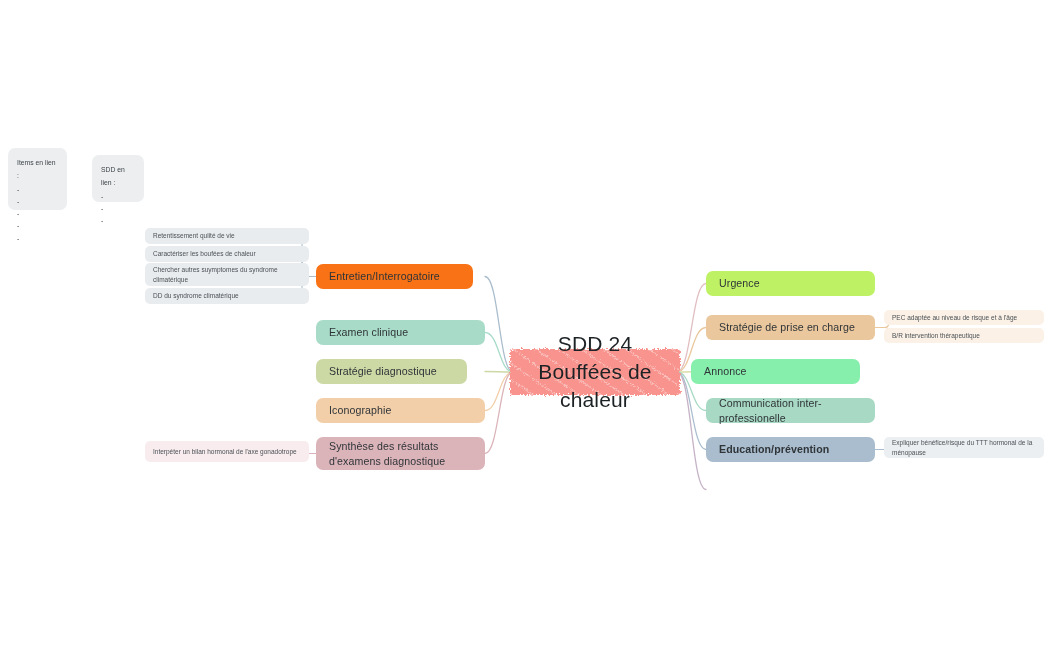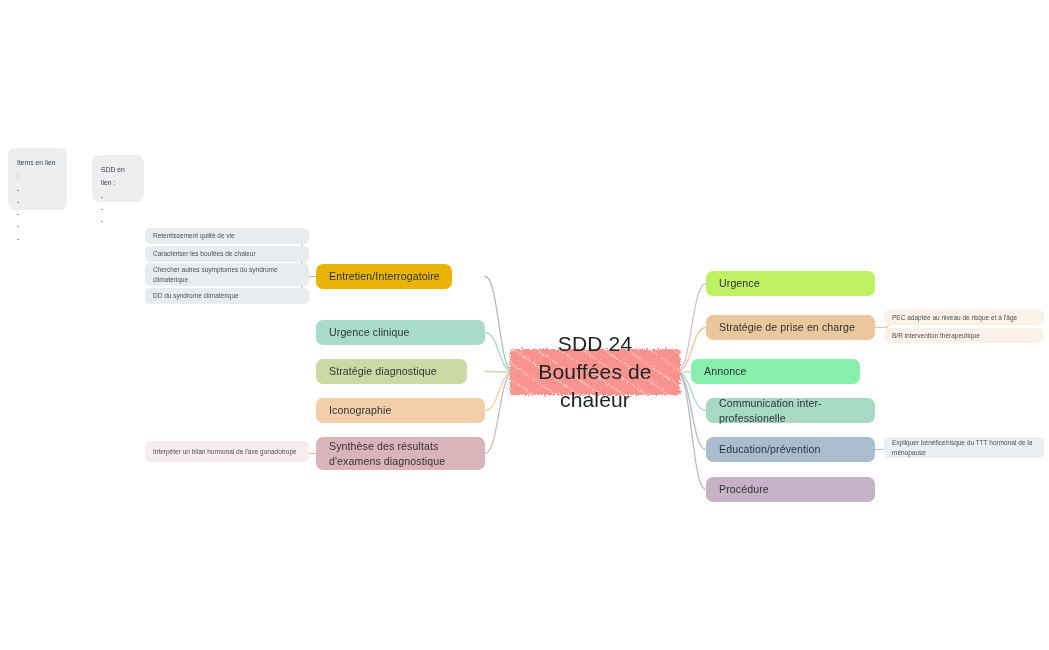--- a/index.html
+++ b/index.html
@@ -132,70 +132,67 @@
           <feTurbulence type="fractalNoise" baseFrequency="0.55" numOctaves="3" result="n" seed="7"></feTurbulence>
           <feDisplacementMap in="SourceGraphic" in2="n" scale="6" xChannelSelector="R" yChannelSelector="G"></feDisplacementMap>
         </filter>
       </defs>
       <rect x="5" y="5" width="170" height="46" rx="3" fill="url(#hatch)" filter="url(#rough)"></rect>
     </svg>
     <div class="center-label">SDD 24
 Bouffées de chaleur</div>
   </div>
 
-<div class="node" style="left: 316px; top: 264px; width: 136px; height: 25px; background: #eab308;">
+<div class="node" style="left: 316px; top: 264px; width: 157px; height: 25px; background: #f97316;">
       <span>Entretien/Interrogatoire</span>
     </div>
     <div class="sub" style="left: 145px; top: 228px; width: 164px; height: 16px; background: rgb(233, 236, 239);">
       <span>Retentissement qulité de vie</span>
     </div>
     <div class="sub" style="left: 145px; top: 246px; width: 164px; height: 16px; background: rgb(233, 236, 239);">
       <span>Caractériser les boufées de chaleur</span>
     </div>
     <div class="sub" style="left: 145px; top: 263px; width: 164px; height: 23px; background: rgb(233, 236, 239);">
       <span>Chercher autres suymptomes du syndrome climatérique</span>
     </div>
     <div class="sub" style="left: 145px; top: 288px; width: 164px; height: 16px; background: rgb(233, 236, 239);">
       <span>DD du syndrome climatérique</span>
     </div>
     <div class="node" style="left: 316px; top: 320px; width: 169px; height: 25px; background: rgb(168, 220, 200);">
-      <span>Urgence clinique</span>
+      <span>Examen clinique</span>
     </div>
     <div class="node" style="left: 316px; top: 359px; width: 151px; height: 25px; background: rgb(204, 217, 164);">
       <span>Stratégie diagnostique</span>
     </div>
     <div class="node" style="left: 316px; top: 398px; width: 169px; height: 25px; background: rgb(242, 207, 168);">
       <span>Iconographie</span>
     </div>
     <div class="node" style="left: 316px; top: 437px; width: 169px; height: 33px; background: rgb(219, 180, 186);">
       <span>Synthèse des résultats d'examens diagnostique</span>
     </div>
     <div class="sub" style="left: 145px; top: 441px; width: 164px; height: 21px; background: rgb(248, 236, 238);">
       <span>Interpéter un bilan hormonal de l'axe gonadotrope</span>
     </div>
     <div class="node" style="left: 706px; top: 271px; width: 169px; height: 25px; background: #bef264;">
       <span>Urgence</span>
     </div>
-    <div class="node" style="left: 706px; top: 315px; width: 169px; height: 25px; background: rgb(234, 199, 156);">
+    <div class="node" style="left: 706px; top: 315px; width: 169px; height: 25px; background: rgb(234, 199, 156); border-radius: 6px;">
       <span>Stratégie de prise en charge</span>
     </div>
     <div class="sub" style="left: 884px; top: 310px; width: 160px; height: 15px; background: rgb(251, 241, 230);">
       <span>PEC adaptée au niveau de risque et à l'âge</span>
     </div>
     <div class="sub" style="left: 884px; top: 328px; width: 160px; height: 15px; background: rgb(251, 241, 230);">
       <span>B/R intervention thérapeutique</span>
     </div>
     <div class="node" style="left: 691px; top: 359px; width: 169px; height: 25px; background: #86efac;">
       <span>Annonce</span>
     </div>
     <div class="node" style="left: 706px; top: 398px; width: 169px; height: 25px; background: rgb(168, 217, 196);">
       <span>Communication inter-professionelle</span>
     </div>
-    <div class="node" style="left: 706px; top: 437px; width: 169px; height: 25px; background: rgb(170, 189, 206);">
+    <div class="node" style="left: 706px; top: 437px; width: 169px; height: 25px; background: rgb(170, 189, 206); font-weight: bold;">
       <span>Education/prévention</span>
     </div>
     <div class="sub" style="left: 884px; top: 437px; width: 160px; height: 21px; background: rgb(236, 239, 242);">
       <span>Expliquer bénéfice/risque du TTT hormonal de la ménopause</span>
     </div>
-    <div class="node" style="left: 706px; top: 477px; width: 169px; height: 25px; background: rgb(197, 178, 198);">
-      <span>Procédure</span>
-    </div>
   </div>
 
 </body></html>

